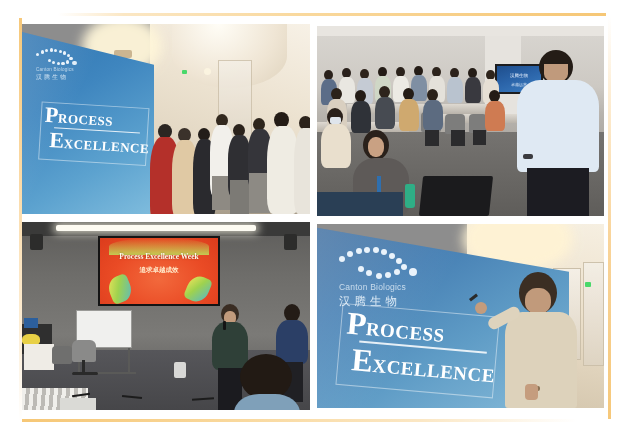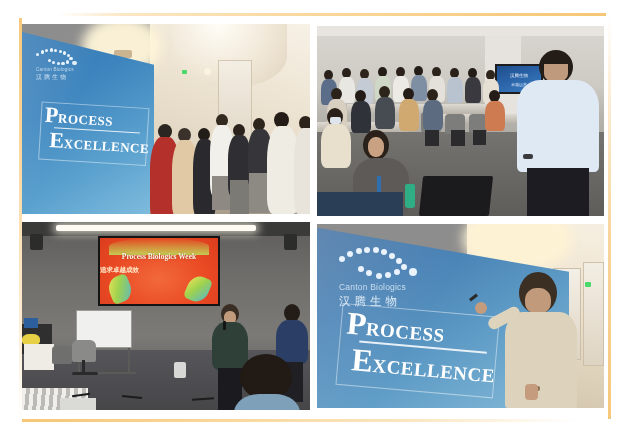--- a/index.html
+++ b/index.html
@@ -85,21 +85,21 @@
     background: radial-gradient(ellipse at 50% 62%, #f2693c 0%, #ea4b25 55%, #db3c1c 100%);
     position: relative; overflow: hidden;
   }
   .slide-title {
     position: absolute; width: 100%; text-align: center;
     color: #fff7e8; font-family: "Liberation Serif", serif; font-weight: 700;
     text-shadow: 0 0 2px rgba(0,0,0,.35);
     white-space: nowrap;
   }
   .slide-sub {
-    position: absolute; width: 100%; text-align: left;
+    position: absolute; width: 100%; text-align: center;
     color: #ffe9c9; font-family: "DejaVu Sans", sans-serif; font-weight: 700;
     white-space: nowrap;
   }
   .shuttle {
     position: absolute;
     background: linear-gradient(120deg,#f3e45c 0%, #9fd24e 45%, #57b7c9 100%);
     border-radius: 55% 20% 55% 20%;
   }
   .slide-swoosh {
     position: absolute; left: 8%; width: 84%; height: 26%;
@@ -377,21 +377,21 @@
         <div class="ceiling-light" style="left:34px;top:3px;width:200px;height:6px;box-shadow:0 0 8px 3px rgba(255,252,235,.7);"></div>
 
         <div style="position:absolute;left:8px;top:12px;width:13px;height:16px;background:#2c2c2b;border-radius:2px;"></div>
         <div style="position:absolute;left:262px;top:12px;width:13px;height:16px;background:#2c2c2b;border-radius:2px;"></div>
 
         <div class="screen-frame" style="left:76px;top:14px;width:122px;height:70px;background:#141414;">
           <div class="screen-face slide-red">
             <div class="slide-swoosh"></div>
             <div class="shuttle" style="left:9px;top:38px;width:22px;height:26px;transform:rotate(-22deg);"></div>
             <div class="shuttle" style="right:9px;top:38px;width:22px;height:26px;transform:rotate(22deg);"></div>
-            <div class="slide-title" style="top:14px;font-size:7.5px;">Process Biologics Week</div>
+            <div class="slide-title" style="top:14px;font-size:7.5px;">Process Excellence Week</div>
             <div class="slide-sub" style="top:28px;font-size:6.5px;">追求卓越成效</div>
           </div>
         </div>
 
         <div class="floor-grey" style="left:0;top:128px;width:288px;height:60px;
              background:linear-gradient(180deg,#56565a 0%,#464649 100%);"></div>
 
         <div class="whiteboard" style="left:54px;top:88px;width:56px;height:38px;"></div>
         <div class="wb-leg" style="left:56px;top:126px;width:2px;height:26px;"></div>
         <div class="wb-leg" style="left:106px;top:126px;width:2px;height:26px;"></div>

